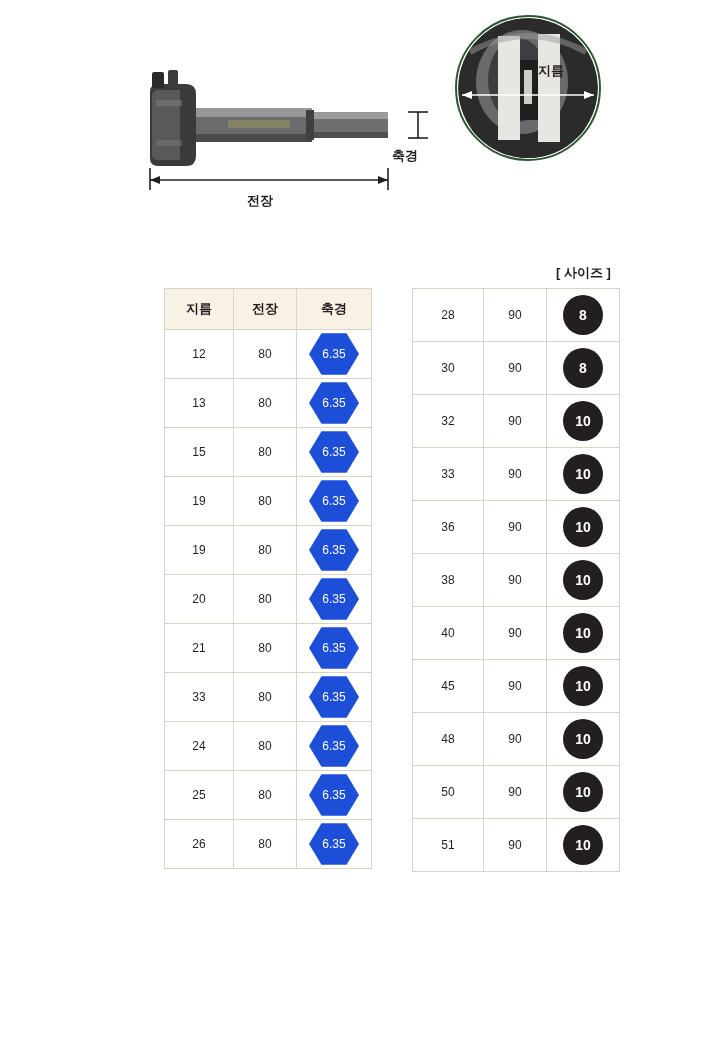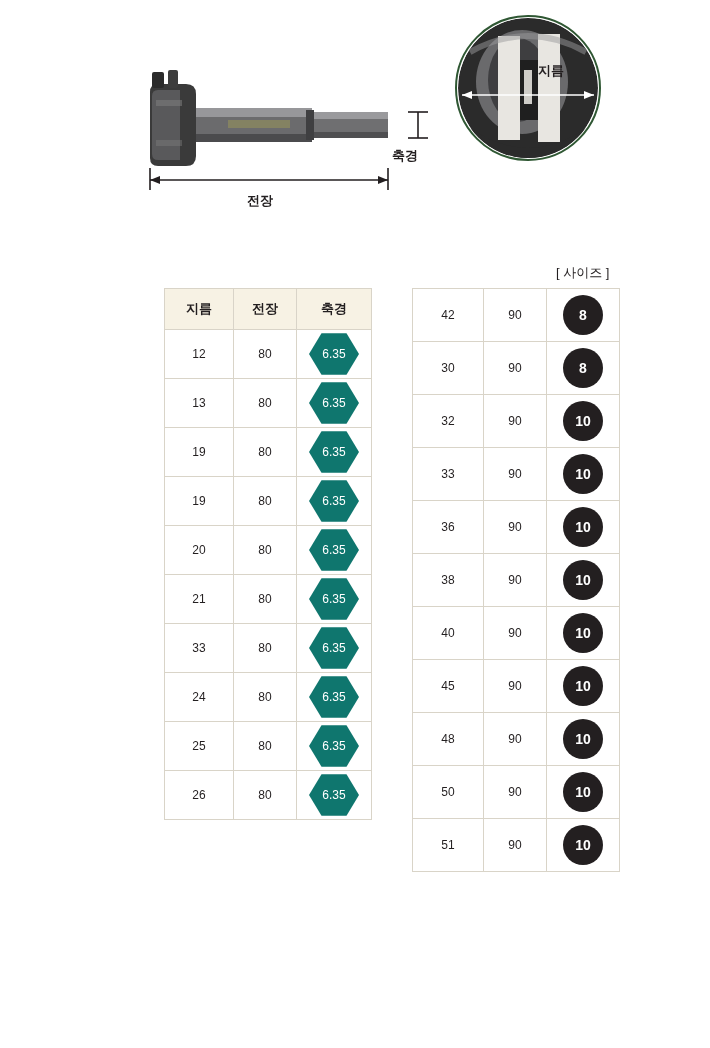--- a/index.html
+++ b/index.html
@@ -40,21 +40,21 @@
   #tables {
     position: absolute;
     left: 0; top: 240px;
     width: 710px;
   }
 
   .size-caption {
     position: absolute;
     left: 556px; top: 24px;
     font-size: 13px;
-    font-weight: normal;
+    font-weight: bold;
     color: #231f20;
   }
 
   table {
     border-collapse: collapse;
     position: absolute;
   }
   #table-left  { left: 164px; top: 48px; }
   #table-right { left: 412px; top: 48px; }
 
@@ -82,21 +82,21 @@
 
   #table-right td { height: 52px; }
   #table-right td.c1 { width: 70px; }
   #table-right td.c2 { width: 62px; }
   #table-right td.c3 { width: 72px; }
 
   
   .hex {
     width: 50px; height: 44px;
     margin: 0 auto;
-    background: #0f766e;
+    background: #1d4ed8;
     clip-path: polygon(25% 3%, 75% 3%, 100% 50%, 75% 97%, 25% 97%, 0% 50%);
     color: #ffffff;
     font-size: 12px;
     line-height: 44px;
     text-align: center;
     font-weight: normal;
   }
 
   
   .circ {
@@ -217,20 +217,27 @@
           </td>
         </tr>
         <tr>
           <td class="c1">13</td>
           <td class="c2">80</td>
           <td class="c3">
             <div class="hex">6.35</div>
           </td>
         </tr>
         <tr>
+          <td class="c1">15</td>
+          <td class="c2">80</td>
+          <td class="c3">
+            <div class="hex">6.35</div>
+          </td>
+        </tr>
+        <tr>
           <td class="c1">19</td>
           <td class="c2">80</td>
           <td class="c3">
             <div class="hex">6.35</div>
           </td>
         </tr>
         <tr>
           <td class="c1">19</td>
           <td class="c2">80</td>
           <td class="c3">
@@ -278,21 +285,21 @@
           <td class="c3">
             <div class="hex">6.35</div>
           </td>
         </tr>
       </tbody>
   </table>
 
   <table id="table-right">
     <tbody id="right-body">
         <tr>
-          <td class="c1">42</td>
+          <td class="c1">28</td>
           <td class="c2">90</td>
           <td class="c3">
             <div class="circ">8</div>
           </td>
         </tr>
         <tr>
           <td class="c1">30</td>
           <td class="c2">90</td>
           <td class="c3">
             <div class="circ">8</div>

